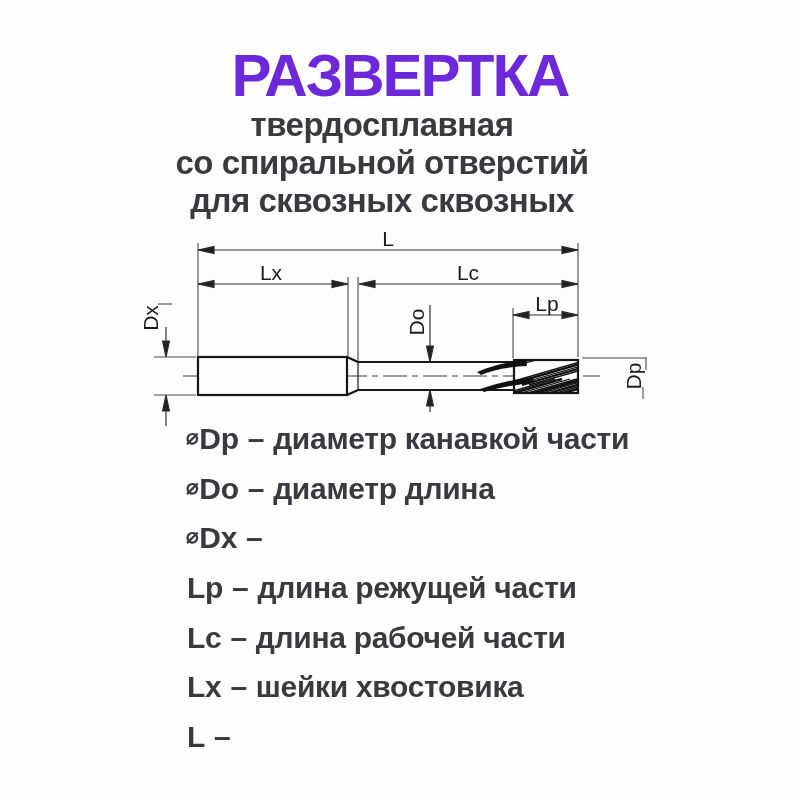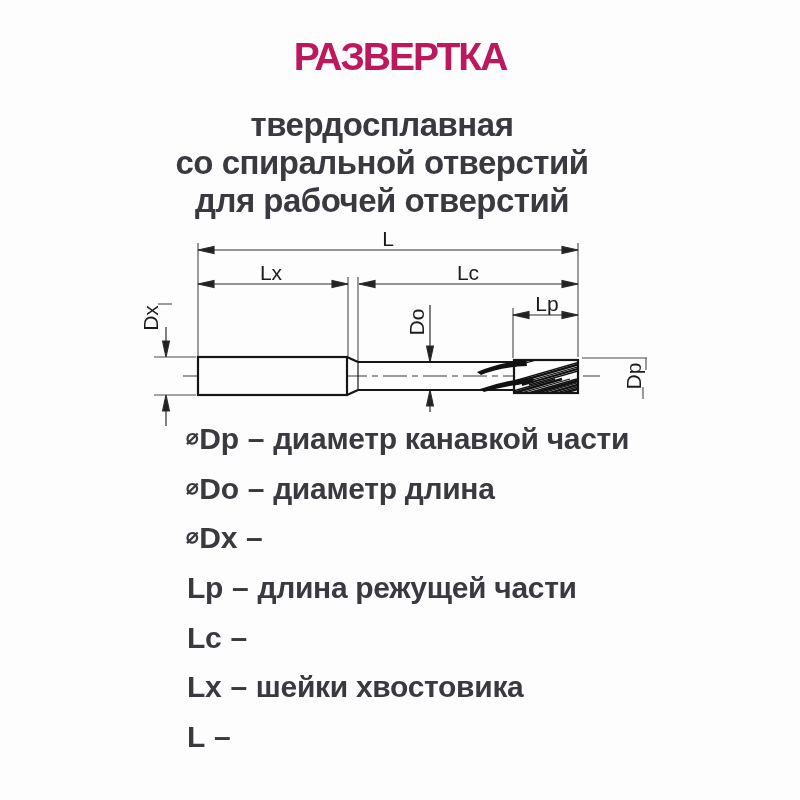--- a/index.html
+++ b/index.html
@@ -6,29 +6,29 @@
   .page {
     position: relative;
     width: 800px;
     height: 800px;
     background: #fdfdfd;
     font-family: "Liberation Sans", sans-serif;
     overflow: hidden;
   }
   .title {
     position: absolute;
-    top: 30px;
+    top: 49px;
     left: 0;
     width: 800px;
     text-align: center;
-    font-size: 39px;
+    font-size: 60px;
     line-height: 54px;
     font-weight: 700;
     letter-spacing: -2px;
-    color: #be185d;
+    color: #6d28d9;
   }
   .subtitle {
     position: absolute;
     top: 106px;
     left: 0;
     width: 676px;
     text-align: center;
     color: #3a393f;
     font-weight: 700;
     font-size: 33px;
@@ -75,21 +75,21 @@
 </head>
 <body>
 
 <div class="page">
 
   <div class="title">РАЗВЕРТКА</div>
 
   <div class="subtitle">
     <div>твердосплавная</div>
     <div>со спиральной отверстий</div>
-    <div>для рабочей отверстий</div>
+    <div>для сквозных сквозных</div>
   </div>
 
   <svg class="diagram" viewBox="0 0 560 200">
     <defs>
       <clipPath id="fluteClip">
           <rect x="384" y="130" width="64" height="33"></rect>
         </clipPath>
     </defs>
 
     <g stroke="#4a4a4a" stroke-width="1.1" fill="none">
@@ -211,20 +211,21 @@
     <div class="legend-row">
       <span class="dia"></span>
         <span>Lp</span>
         <span class="sep">–</span>
         <span>длина режущей части</span>
     </div>
     <div class="legend-row">
       <span class="dia"></span>
         <span>Lc</span>
         <span class="sep">–</span>
+        <span>длина рабочей части</span>
     </div>
     <div class="legend-row">
       <span class="dia"></span>
         <span>Lx</span>
         <span class="sep">–</span>
         <span>шейки хвостовика</span>
     </div>
     <div class="legend-row">
       <span class="dia"></span>
         <span>L</span>

